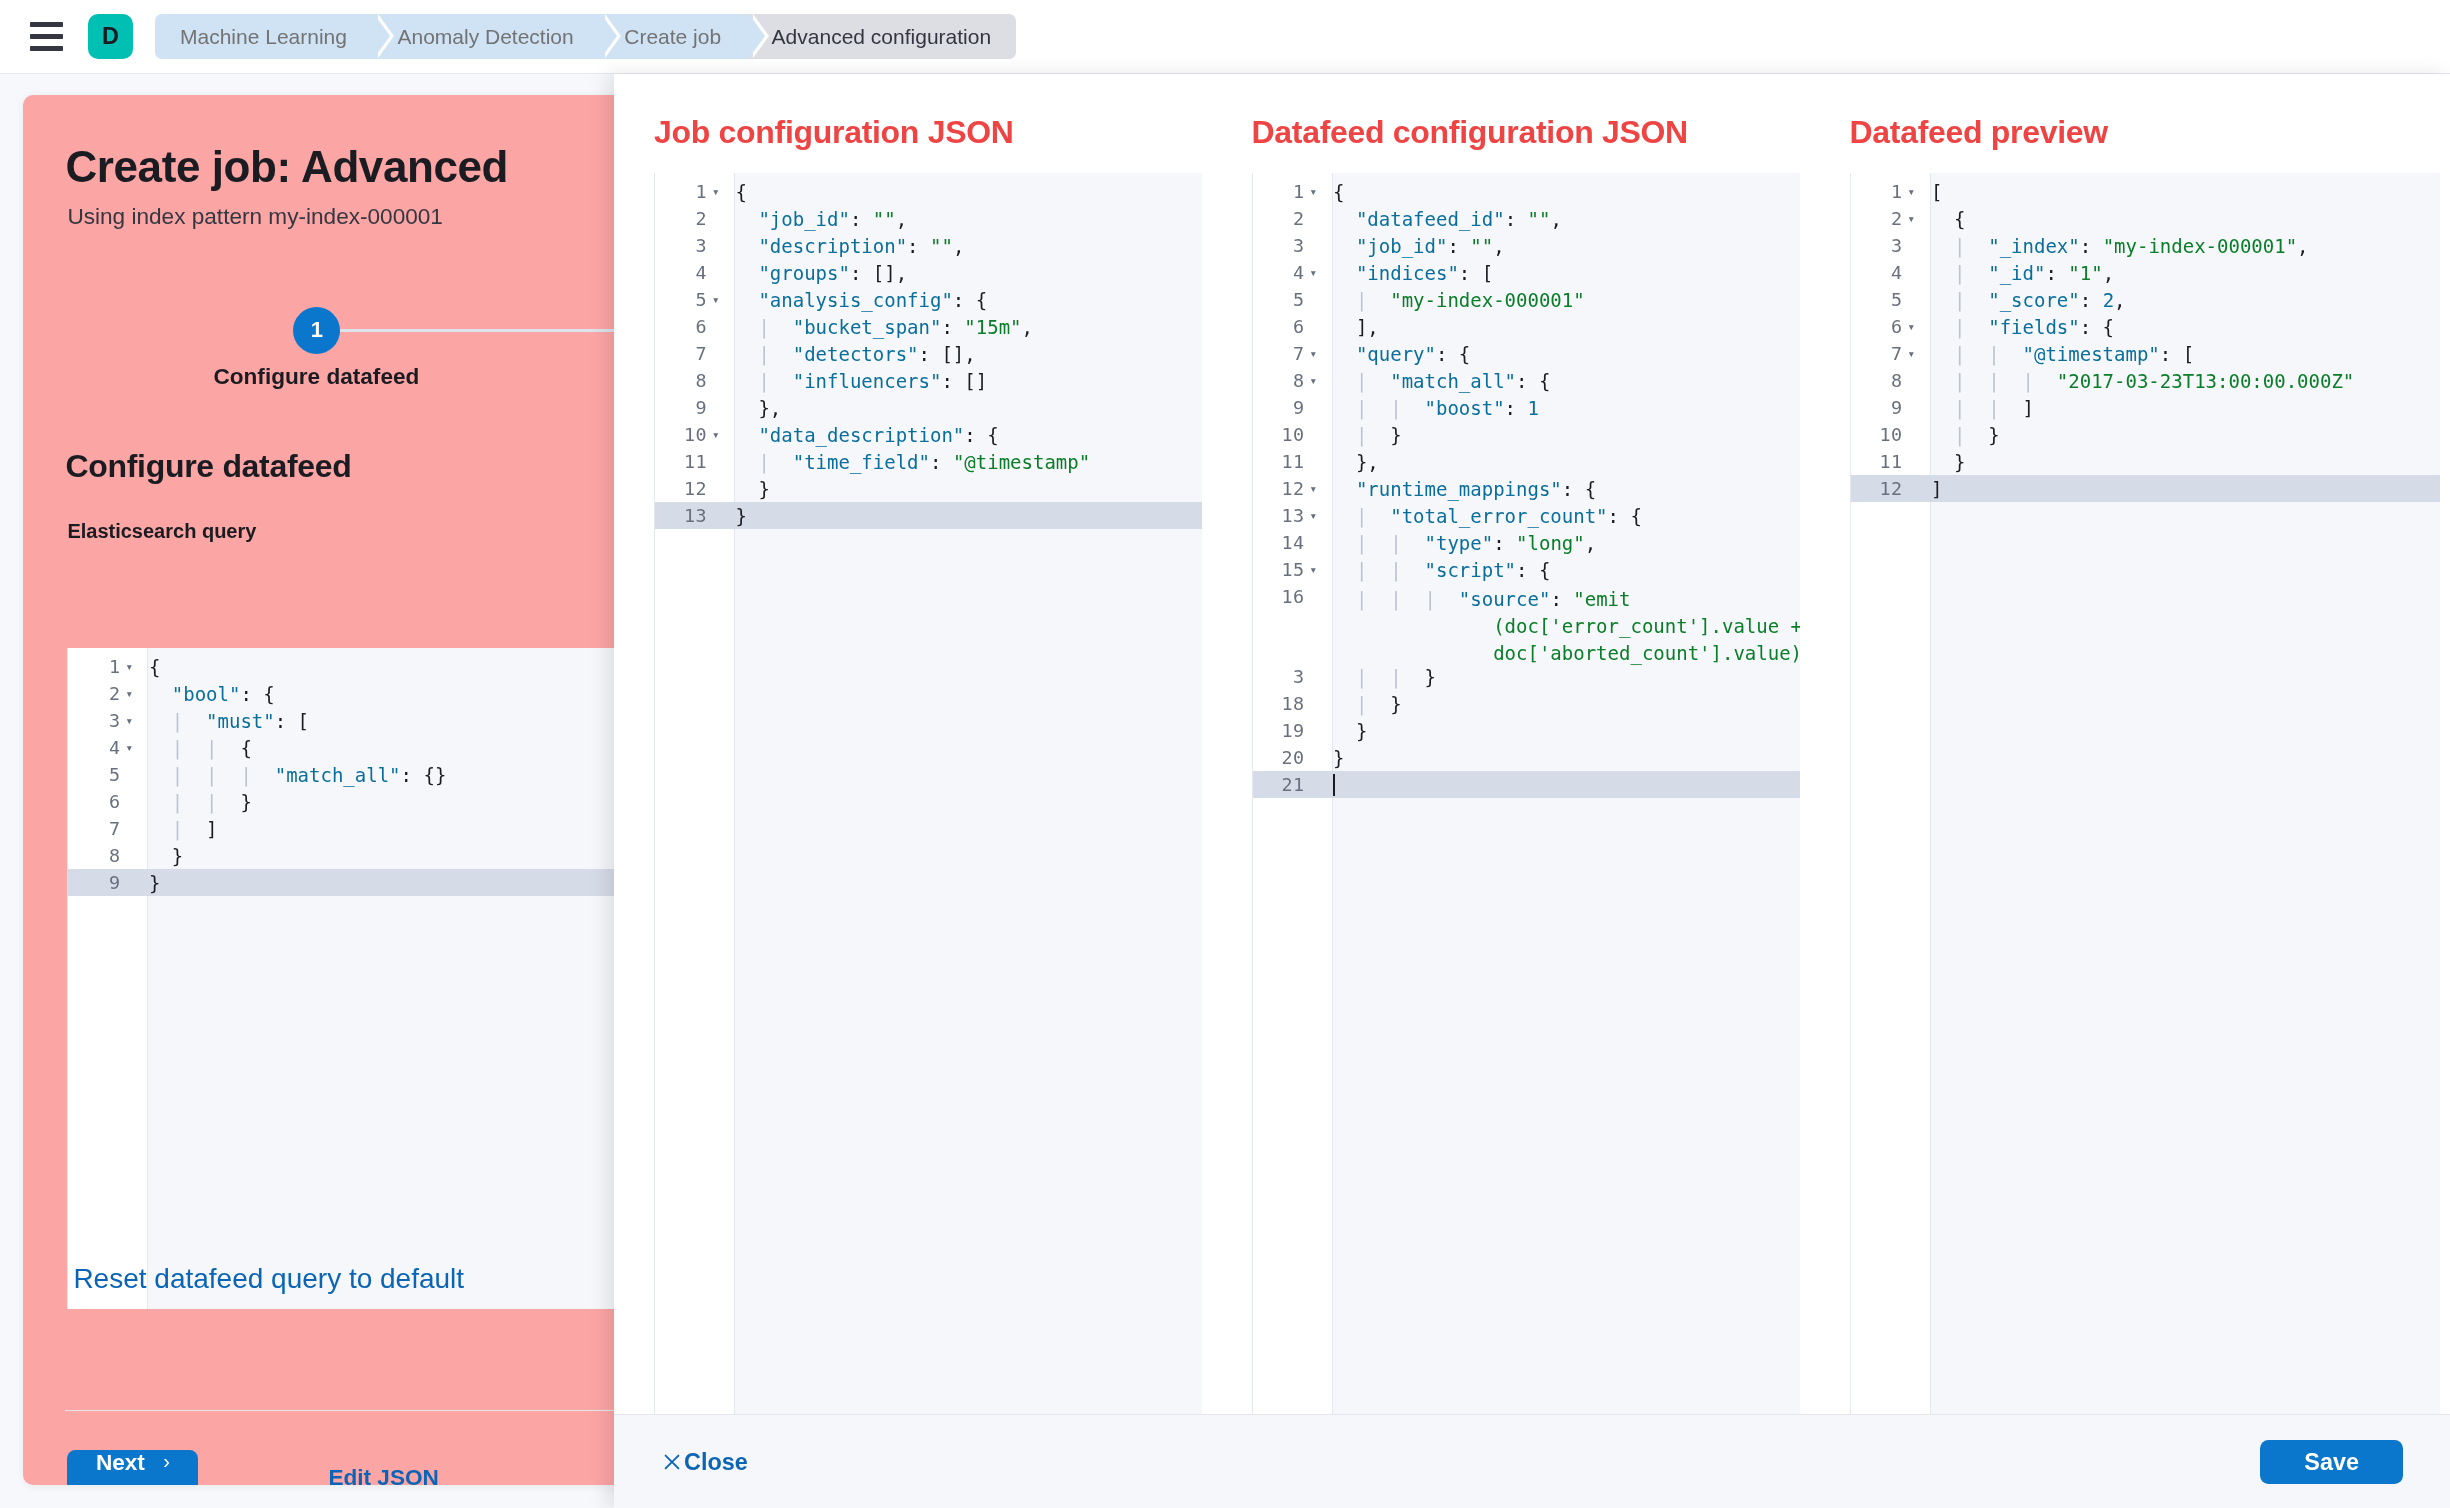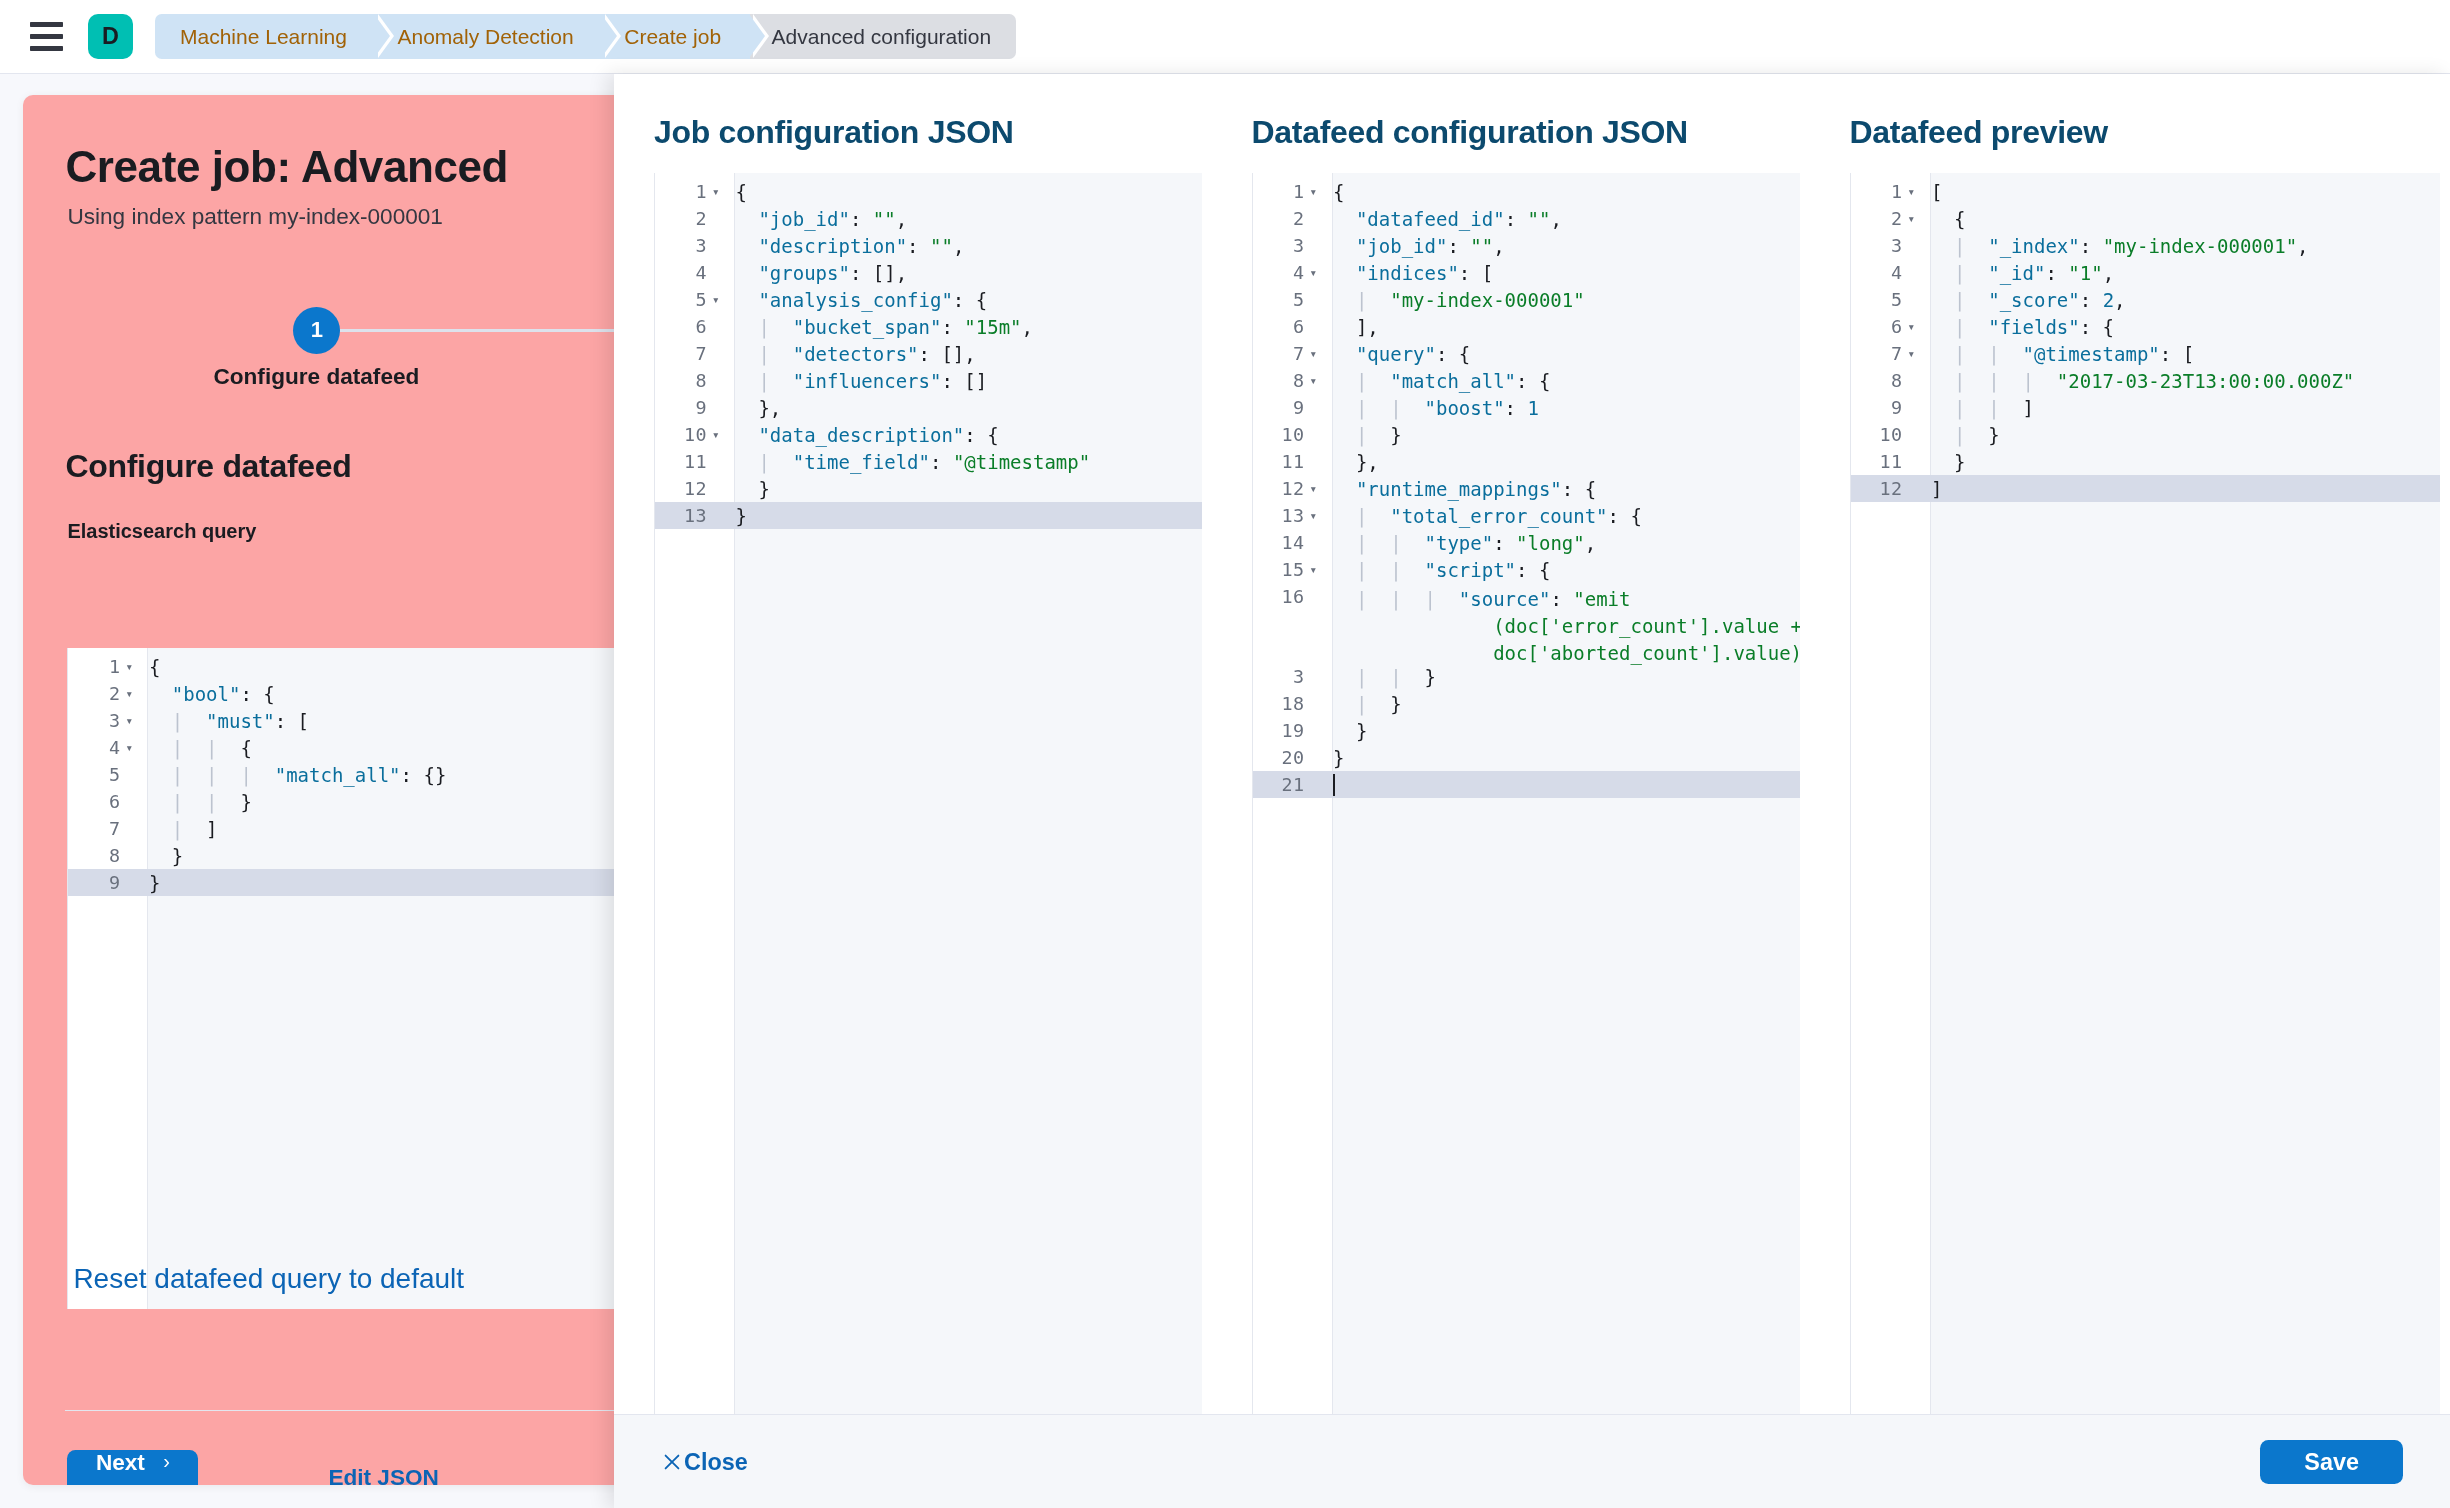--- a/index.html
+++ b/index.html
@@ -33,21 +33,21 @@
     flex: none;
   }
 
   #breadcrumbs { display: flex; align-items: center; height: 45px; }
   .crumb {
     position: relative; height: 45px; display: flex; align-items: center;
     padding: 0 28.5px 0 22px;
     font-size: 21px; line-height: 1;
     white-space: nowrap;
   }
-  .crumb.link { background: #cfe3f5; color: #a16207; cursor: pointer; }
+  .crumb.link { background: #cfe3f5; color: #737373; cursor: pointer; }
   .crumb.first { border-radius: 6.7px 0 0 6.7px; padding-left: 25px; }
   .crumb.current { background: #dcdee3; color: #343741; border-radius: 0 6.7px 6.7px 0; padding-right: 25px; }
   .crumb.link::after {
     content: ""; position: absolute; right: -15px; top: 0;
     width: 0; height: 0; z-index: 2;
     border-top: 22.6px solid transparent;
     border-bottom: 22.6px solid transparent;
     border-left: 16px solid #cfe3f5;
   }
   .crumb.link::before {
@@ -184,21 +184,21 @@
     position: absolute; left: 0; top: 0; right: 0; bottom: 95px;
     display: flex;
     padding: 30px 0 0 0;
   }
   .col {
     position: relative;
     display: flex; flex-direction: column;
     padding-right: 10px;
   }
   .col-title {
-    font-size: 32px; font-weight: 700; color: #0c4a6e;
+    font-size: 32px; font-weight: 700; color: #ef4444;
     letter-spacing: -0.3px;
     margin: 10px 0 22px 40px;
     white-space: nowrap;
   }
   .col-editor {
     flex: 1;
     margin-left: 40px;
     border-left: 0.8px solid #e4e7ee;
   }
   #col-job    { width: 598px; }

